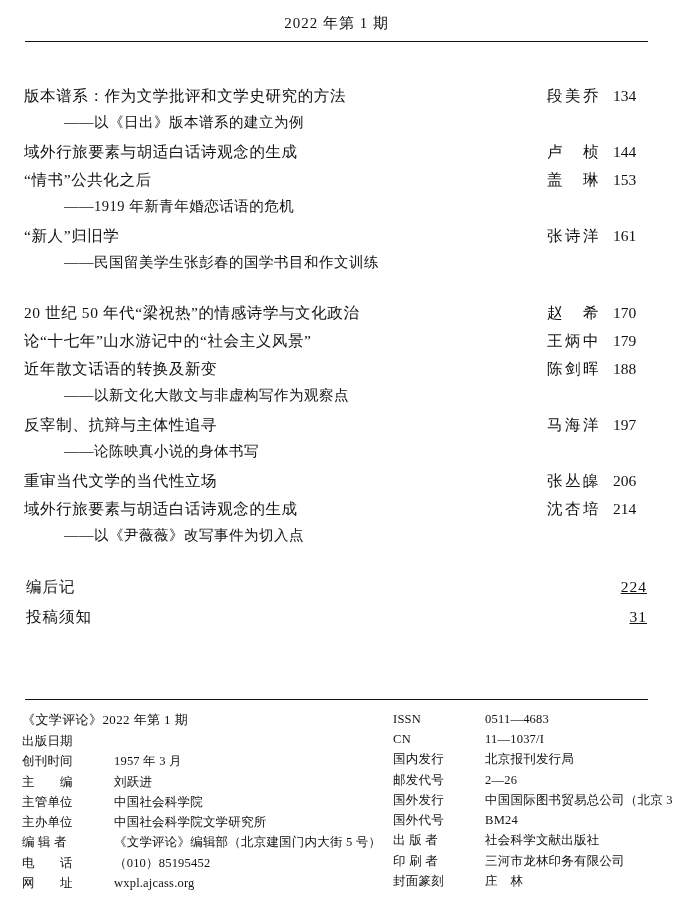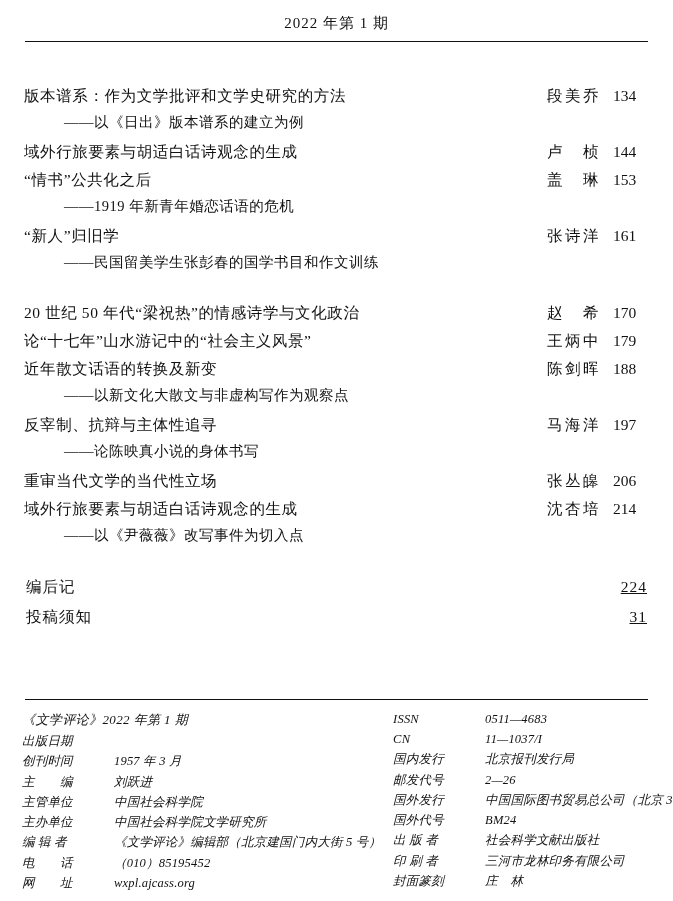--- a/index.html
+++ b/index.html
@@ -101,21 +101,20 @@
   }
   .colo-cols {
     display: flex;
     padding-top: 9px;
     font-size: 12.5px;
     line-height: 1.62;
   }
   .colo-col {
     flex: 0 0 50%;
     box-sizing: border-box;
-    font-style: italic;
   }
   .colo-col.right { padding-left: 12px; }
   .crow {
     display: flex;
     align-items: baseline;
     white-space: nowrap;
   }
   .clabel {
     flex: 0 0 92px;
     letter-spacing: 0.2px;

